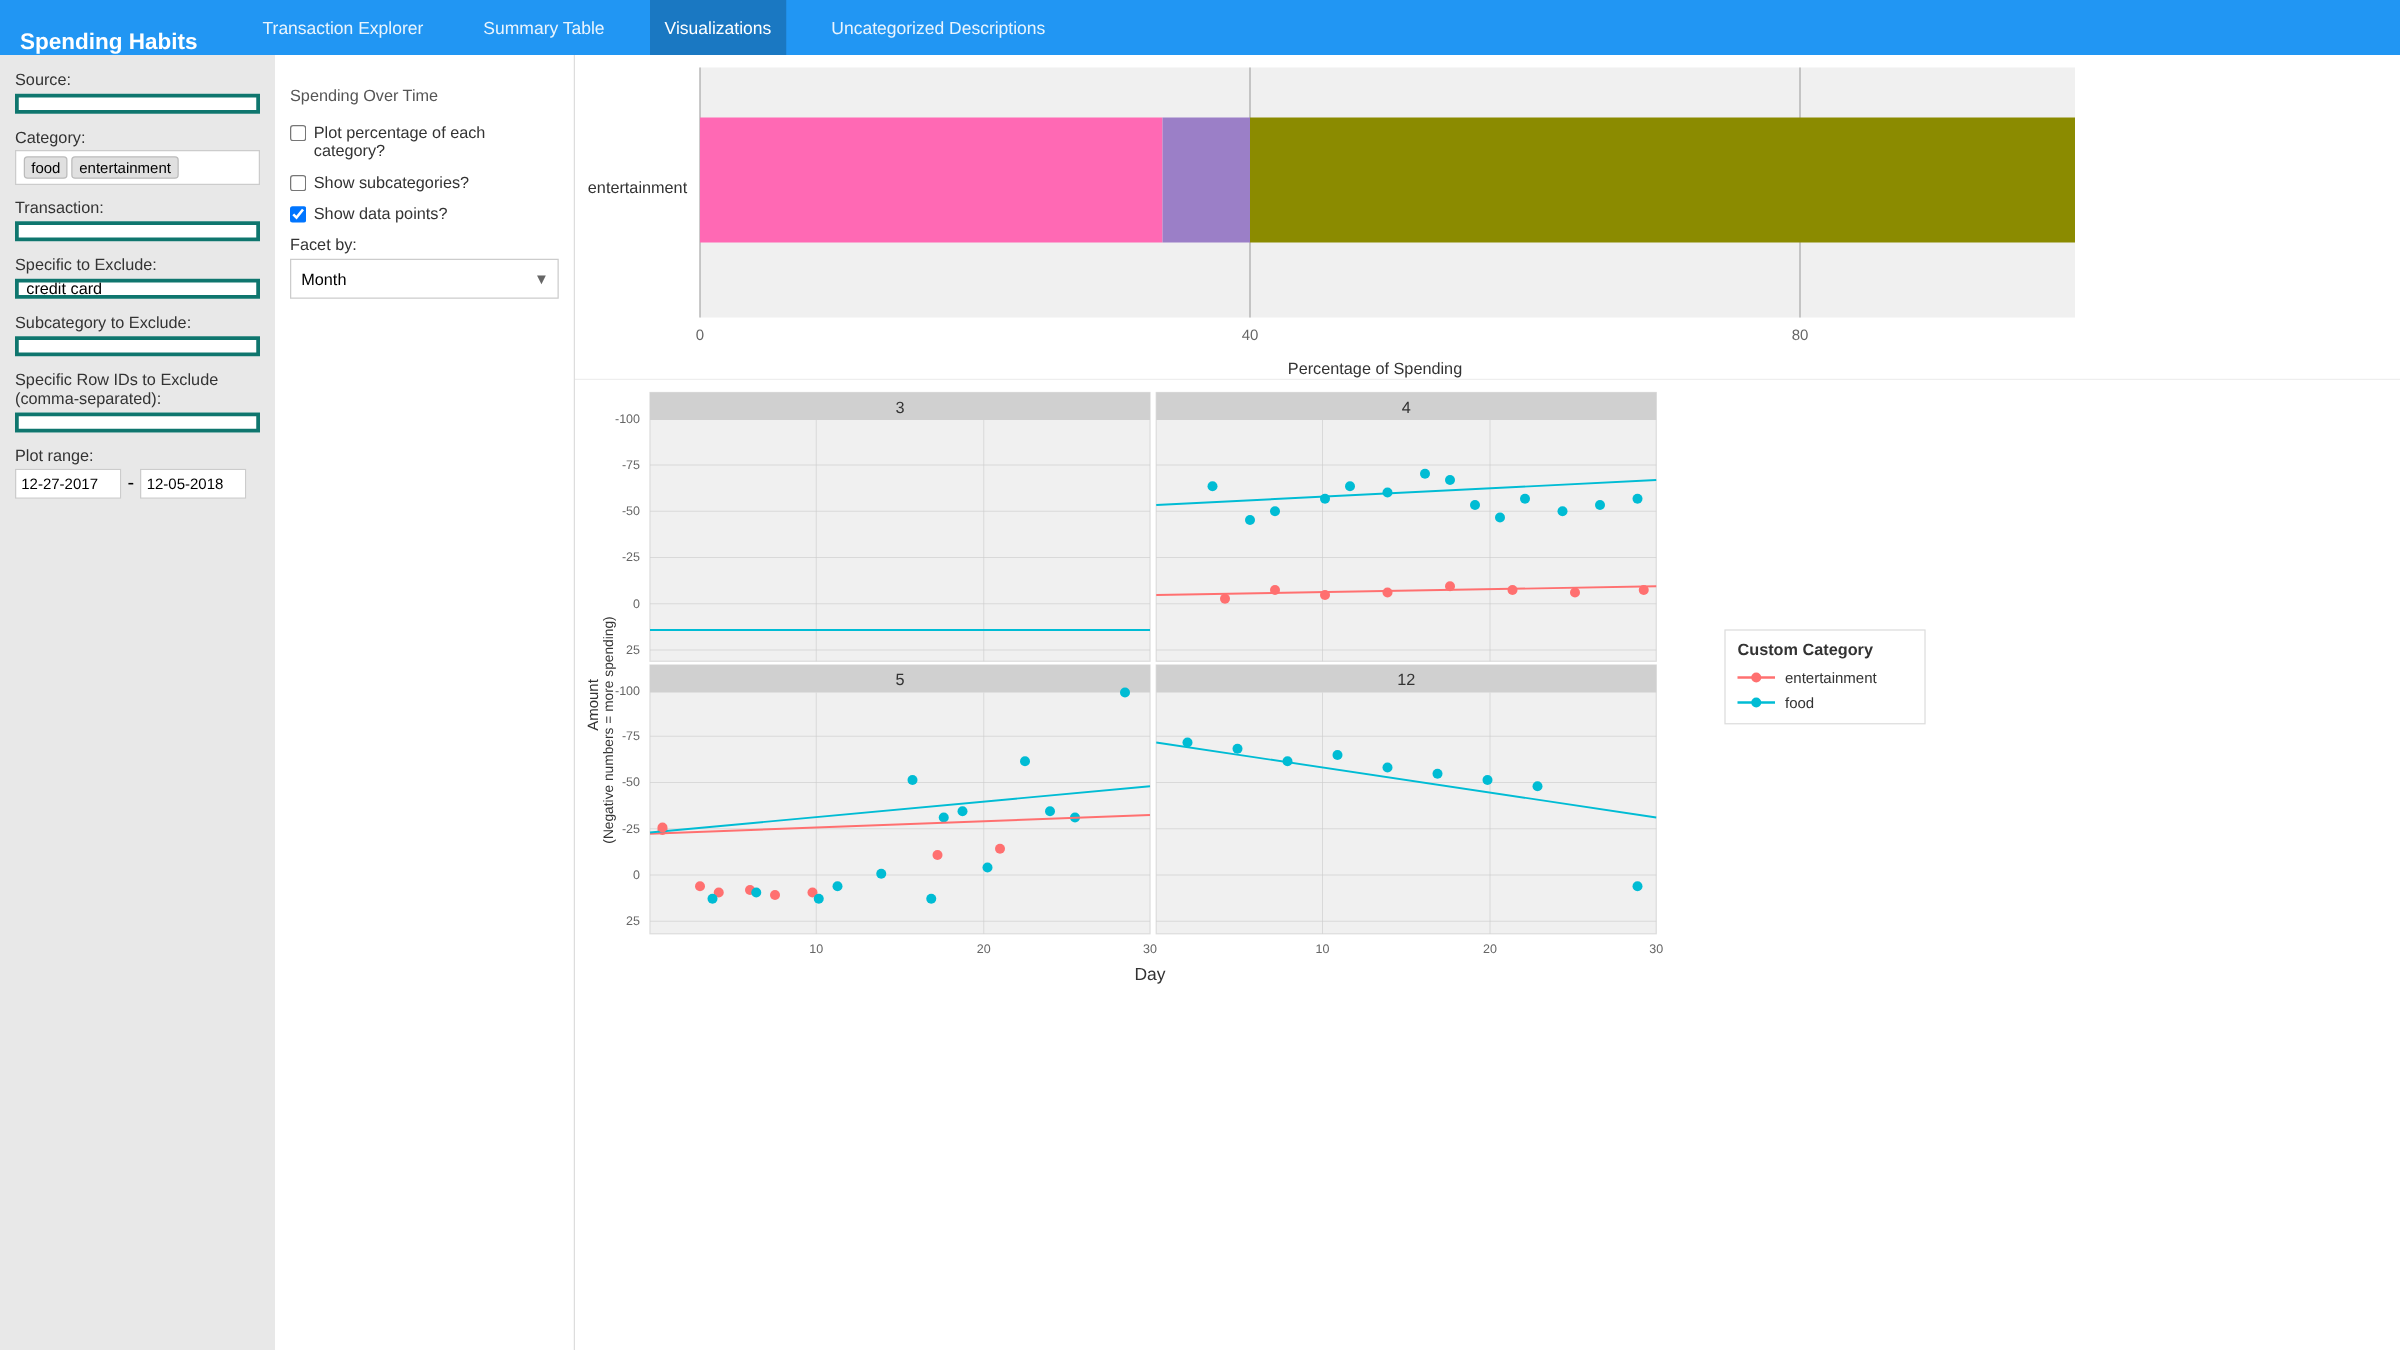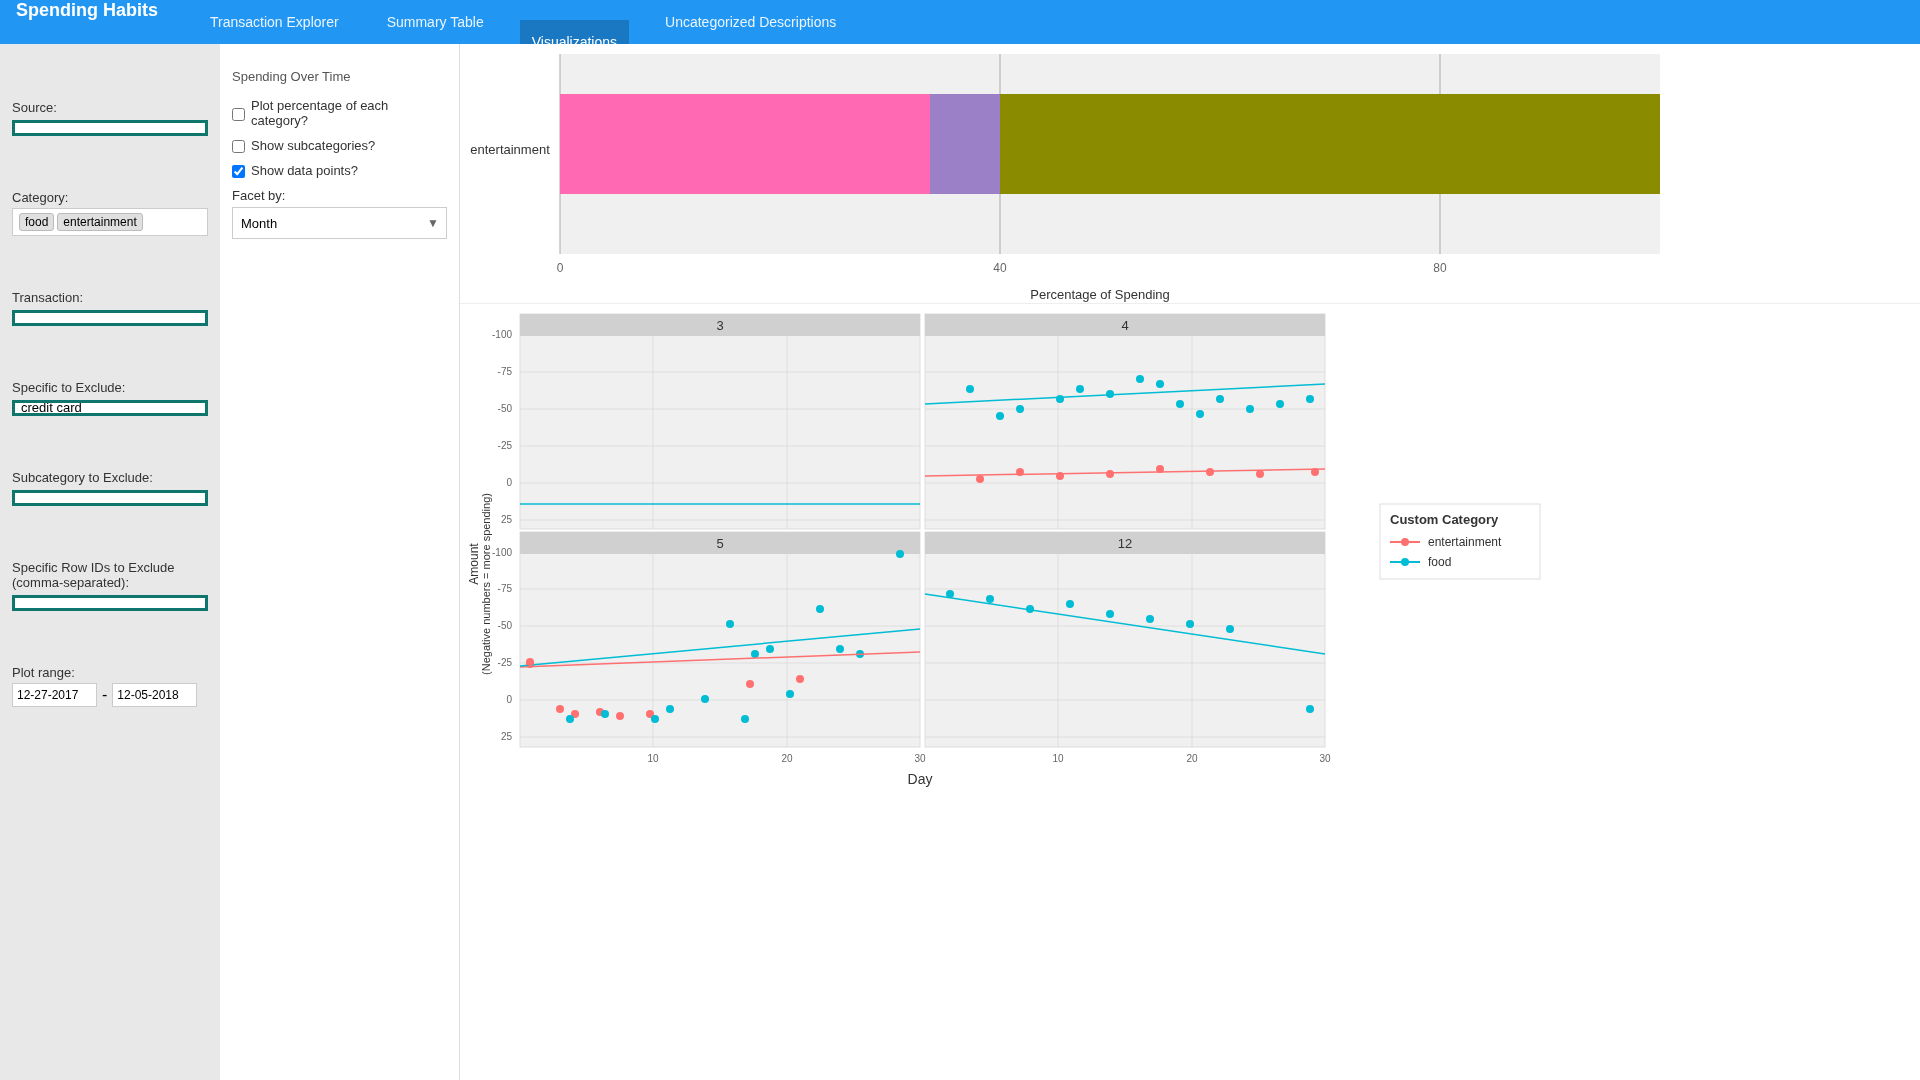--- a/index.html
+++ b/index.html
@@ -3,21 +3,21 @@
   <meta charset="utf-8">
   <style>
     * { box-sizing: border-box; margin: 0; padding: 0; font-family: Arial, sans-serif; }
     body { background: #f5f5f5; overflow: hidden; width: 1920px; height: 1080px; }
 
     
     .header {
       background: #2196F3;
       height: 44px;
       display: flex;
-      align-items: flex-start;
+      align-items: flex-end;
       padding: 0 16px;
       gap: 24px;
     }
     .header-title {
       color: white;
       font-size: 18px;
       font-weight: bold;
       margin-right: 16px;
     }
     .nav-item {
@@ -50,21 +50,20 @@
       display: flex;
       flex-direction: column;
       gap: 10px;
       overflow-y: auto;
       flex-shrink: 0;
     }
     .field-label {
       font-size: 13px;
       color: #333;
       margin-bottom: 3px;
-      margin-top: 44px;
     }
     .field-input {
       width: 100%;
       height: 16px;
       border: 3px solid #0f766e;
       background: white;
       padding: 2px 6px;
       font-size: 13px;
     }
     .category-input {
@@ -132,21 +131,21 @@
 
     .controls-panel {
       padding: 8px 12px;
       display: flex;
       flex-direction: column;
       gap: 10px;
     }
 
     .checkbox-row {
       display: flex;
-      align-items: center;
+      align-items: flex-start;
       gap: 6px;
       font-size: 13px;
       color: #333;
     }
     .checkbox-row input[type="checkbox"] {
       margin-top: 2px;
       flex-shrink: 0;
     }
 
     .facet-label {

